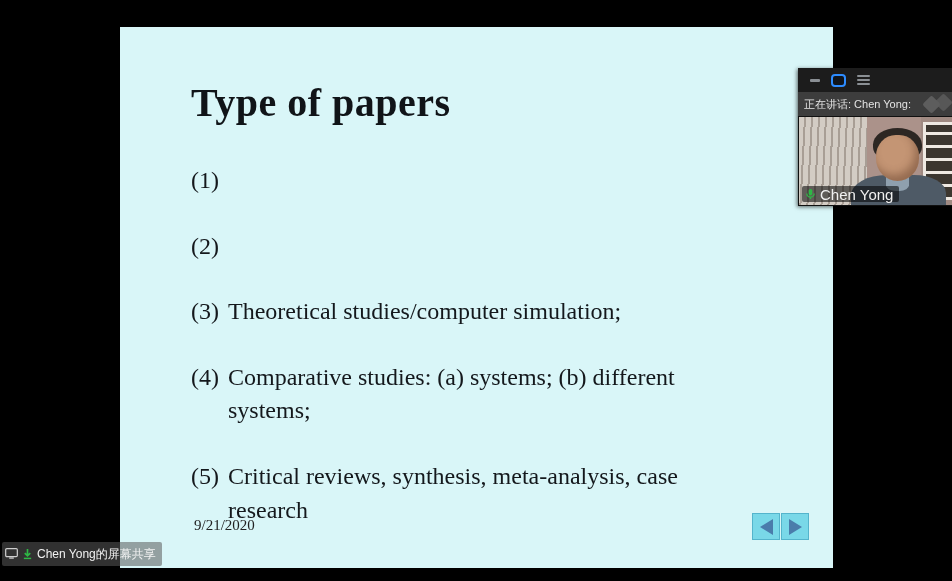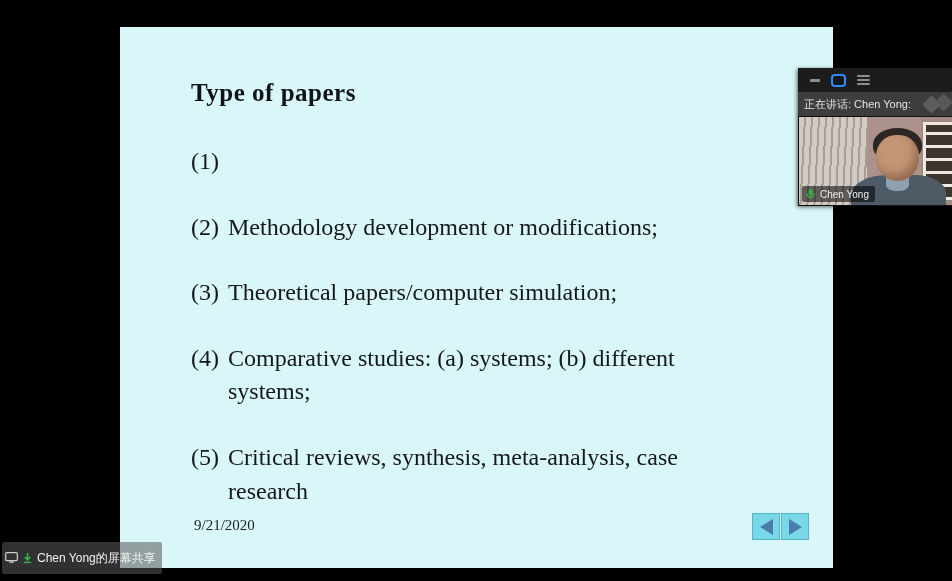--- a/index.html
+++ b/index.html
@@ -7,21 +7,21 @@
   body { position: relative; font-family: "Liberation Sans", sans-serif; }
 
   
   .slide {
     position: absolute; left: 120px; top: 27px; width: 713px; height: 541px;
     background: #d9f6f8; color: #111;
     font-family: "Liberation Serif", serif;
   }
   .slide-inner { position: absolute; left: 71px; top: 52px; right: 30px; }
   .slide-title {
-    font-size: 25px; font-weight: bold; letter-spacing: 0.5px;
+    font-size: 40px; font-weight: bold; letter-spacing: 0.5px;
     margin-bottom: 38px; color: #101418;
   }
   .slide-list { font-size: 24px; line-height: 1.4; color: #14181c; }
   .slide-item { display: flex; margin-bottom: 32px; }
   .slide-item .num { width: 37px; flex: 0 0 37px; }
   .slide-item .txt { max-width: 524px; }
   .slide-date {
     position: absolute; left: 74px; top: 490px;
     font-size: 15px; color: #222; font-family: Liberation Serif, serif;
   }
@@ -107,50 +107,49 @@
   }
   .collar {
     position: absolute; left: 34%; top: 56%; width: 22%; height: 16%;
     background: #8fa0ae; border-radius: 0 0 40% 40%;
   }
   .name-tag {
     position: absolute; left: 3px; bottom: 3px; height: 16px;
     background: rgba(0,0,0,0.55); display: flex; align-items: center;
     padding: 0 6px 0 3px; gap: 4px; border-radius: 2px;
   }
-  .name-tag .label { font-size: 10px; color: #f0f0f0; }
+  .name-tag .label { font-size: 15px; color: #f0f0f0; }
 
   .mic-glyph { width: 11px; height: 12px; display: block; }
 
   
   .share-chip {
-    position: absolute; left: 2px; top: 542px; height: 32px;
+    position: absolute; left: 2px; top: 542px; height: 24px;
     display: flex; align-items: center; gap: 4px;
     background: rgba(90,90,90,0.55); padding: 0 6px 0 3px; border-radius: 2px;
   }
   .share-chip .label { font-size: 12px; color: #f2f2f2; }
   .monitor-glyph { width: 13px; height: 12px; display: block; }
 </style>
 </head>
 <body>
 
 <div class="slide">
   <div class="slide-inner">
     <div class="slide-title">Type of papers</div>
     <div class="slide-list">
       <div class="slide-item">
         <span class="num">(1)</span>
       </div>
       <div class="slide-item">
         <span class="num">(2)</span>
-        <span class="txt">Methodology development or modifications;</span>
       </div>
       <div class="slide-item">
         <span class="num">(3)</span>
-        <span class="txt">Theoretical papers/computer simulation;</span>
+        <span class="txt">Theoretical studies/computer simulation;</span>
       </div>
       <div class="slide-item">
         <span class="num">(4)</span>
         <span class="txt">Comparative studies: (a) systems; (b) different systems;</span>
       </div>
       <div class="slide-item">
         <span class="num">(5)</span>
         <span class="txt">Critical reviews, synthesis, meta-analysis, case research</span>
       </div>
     </div>

